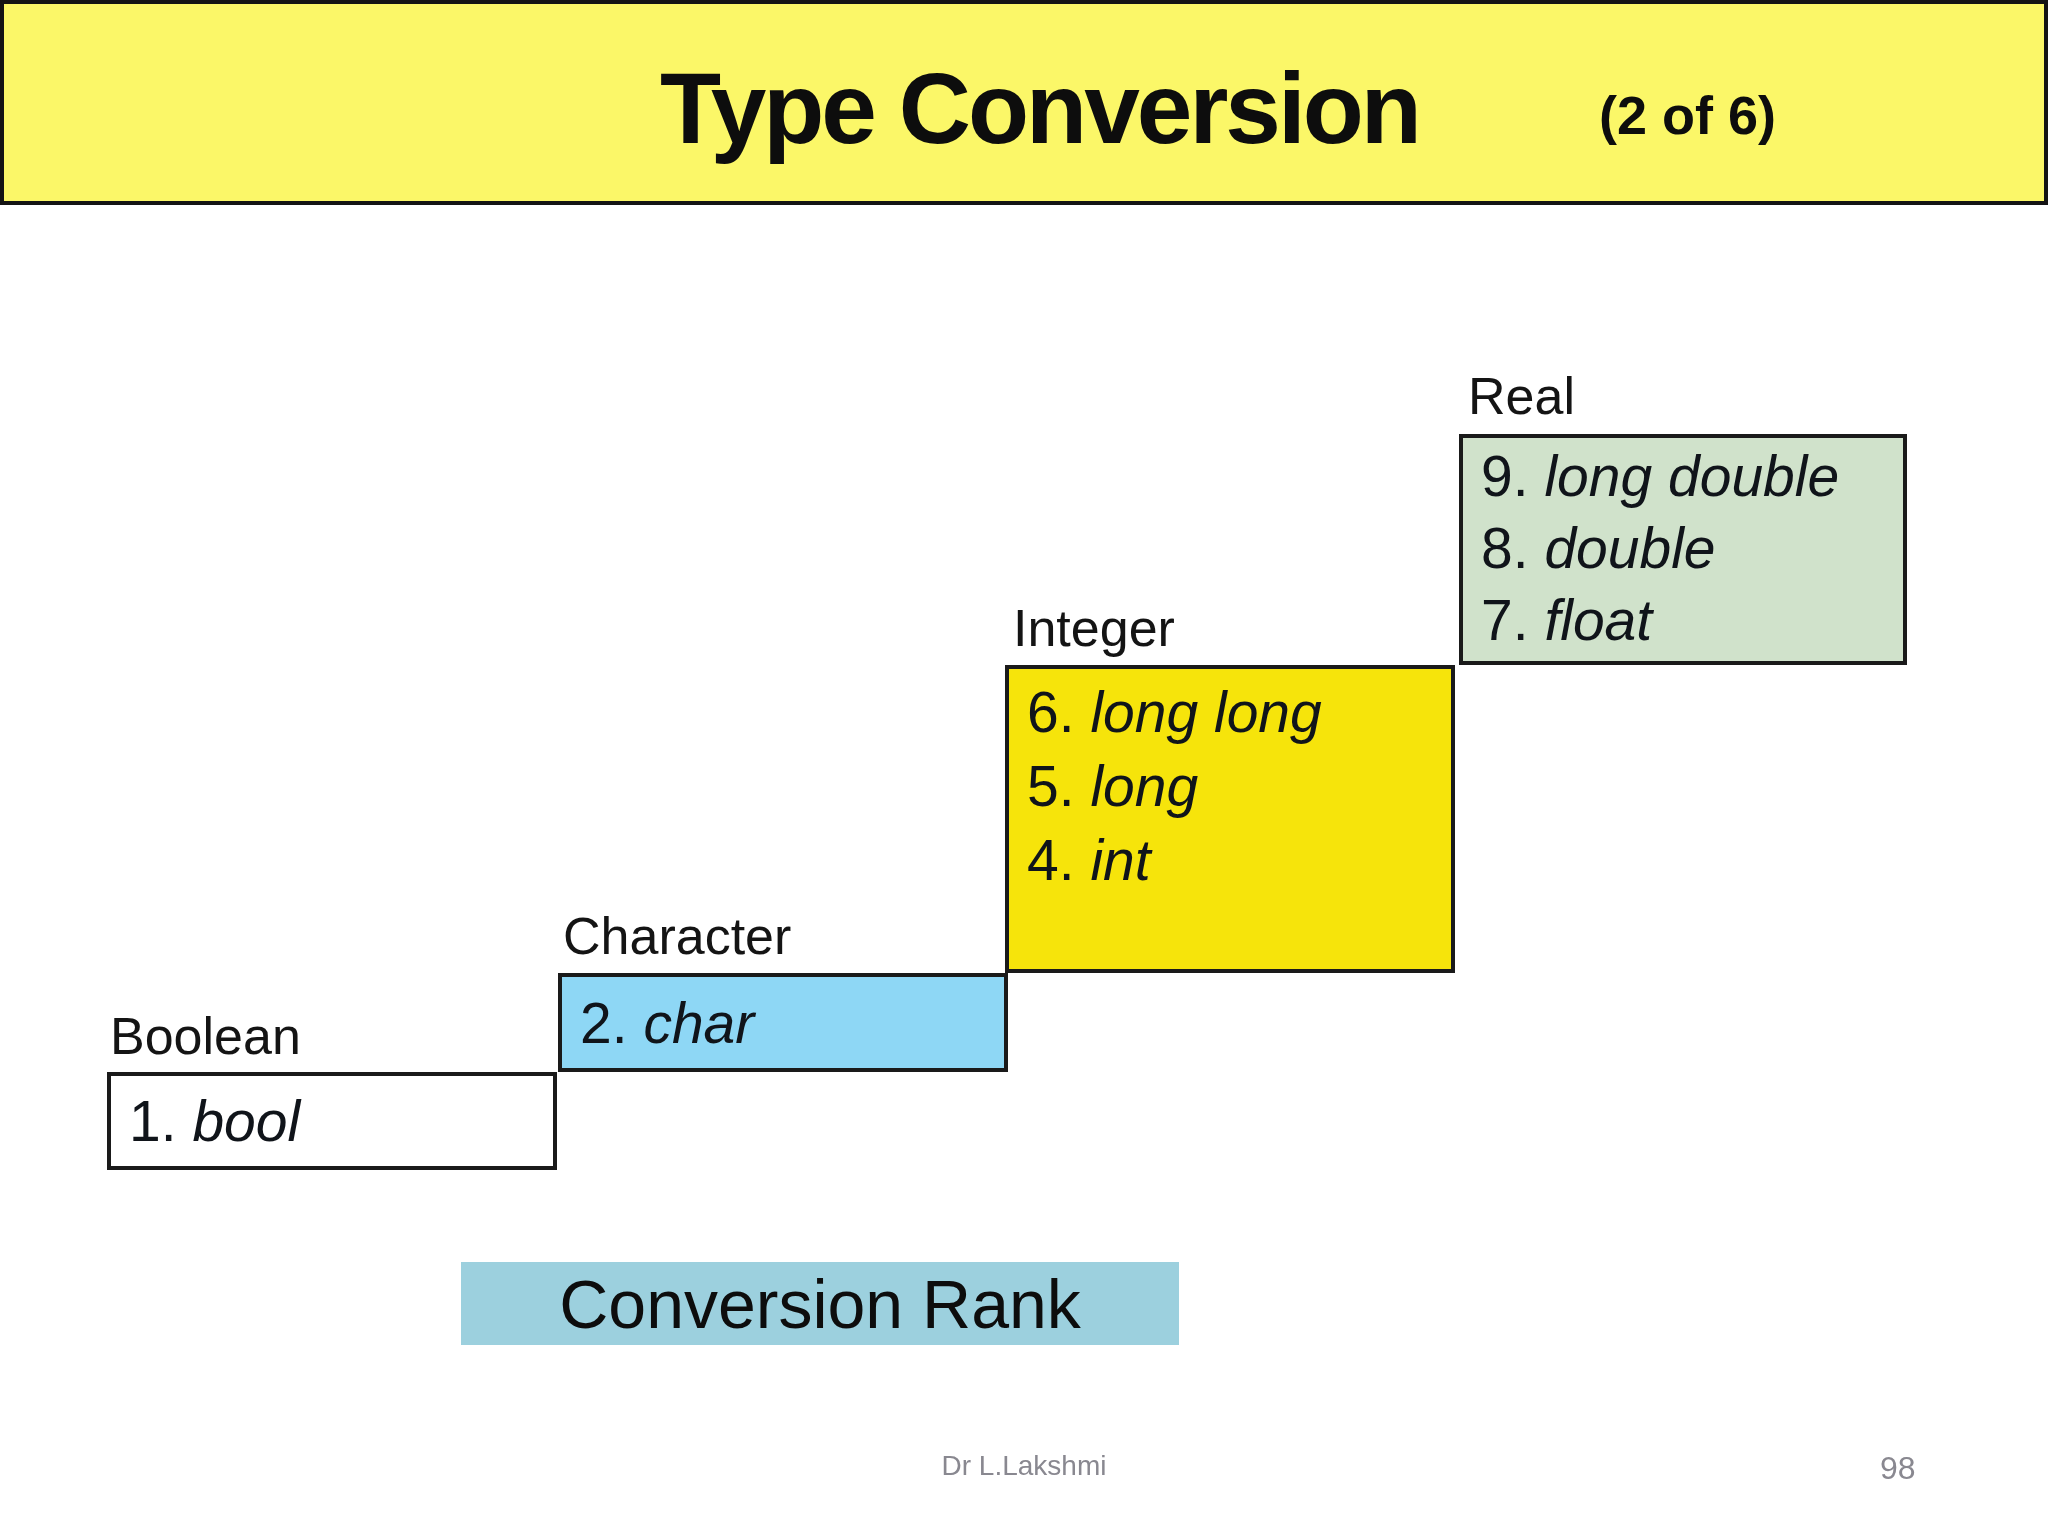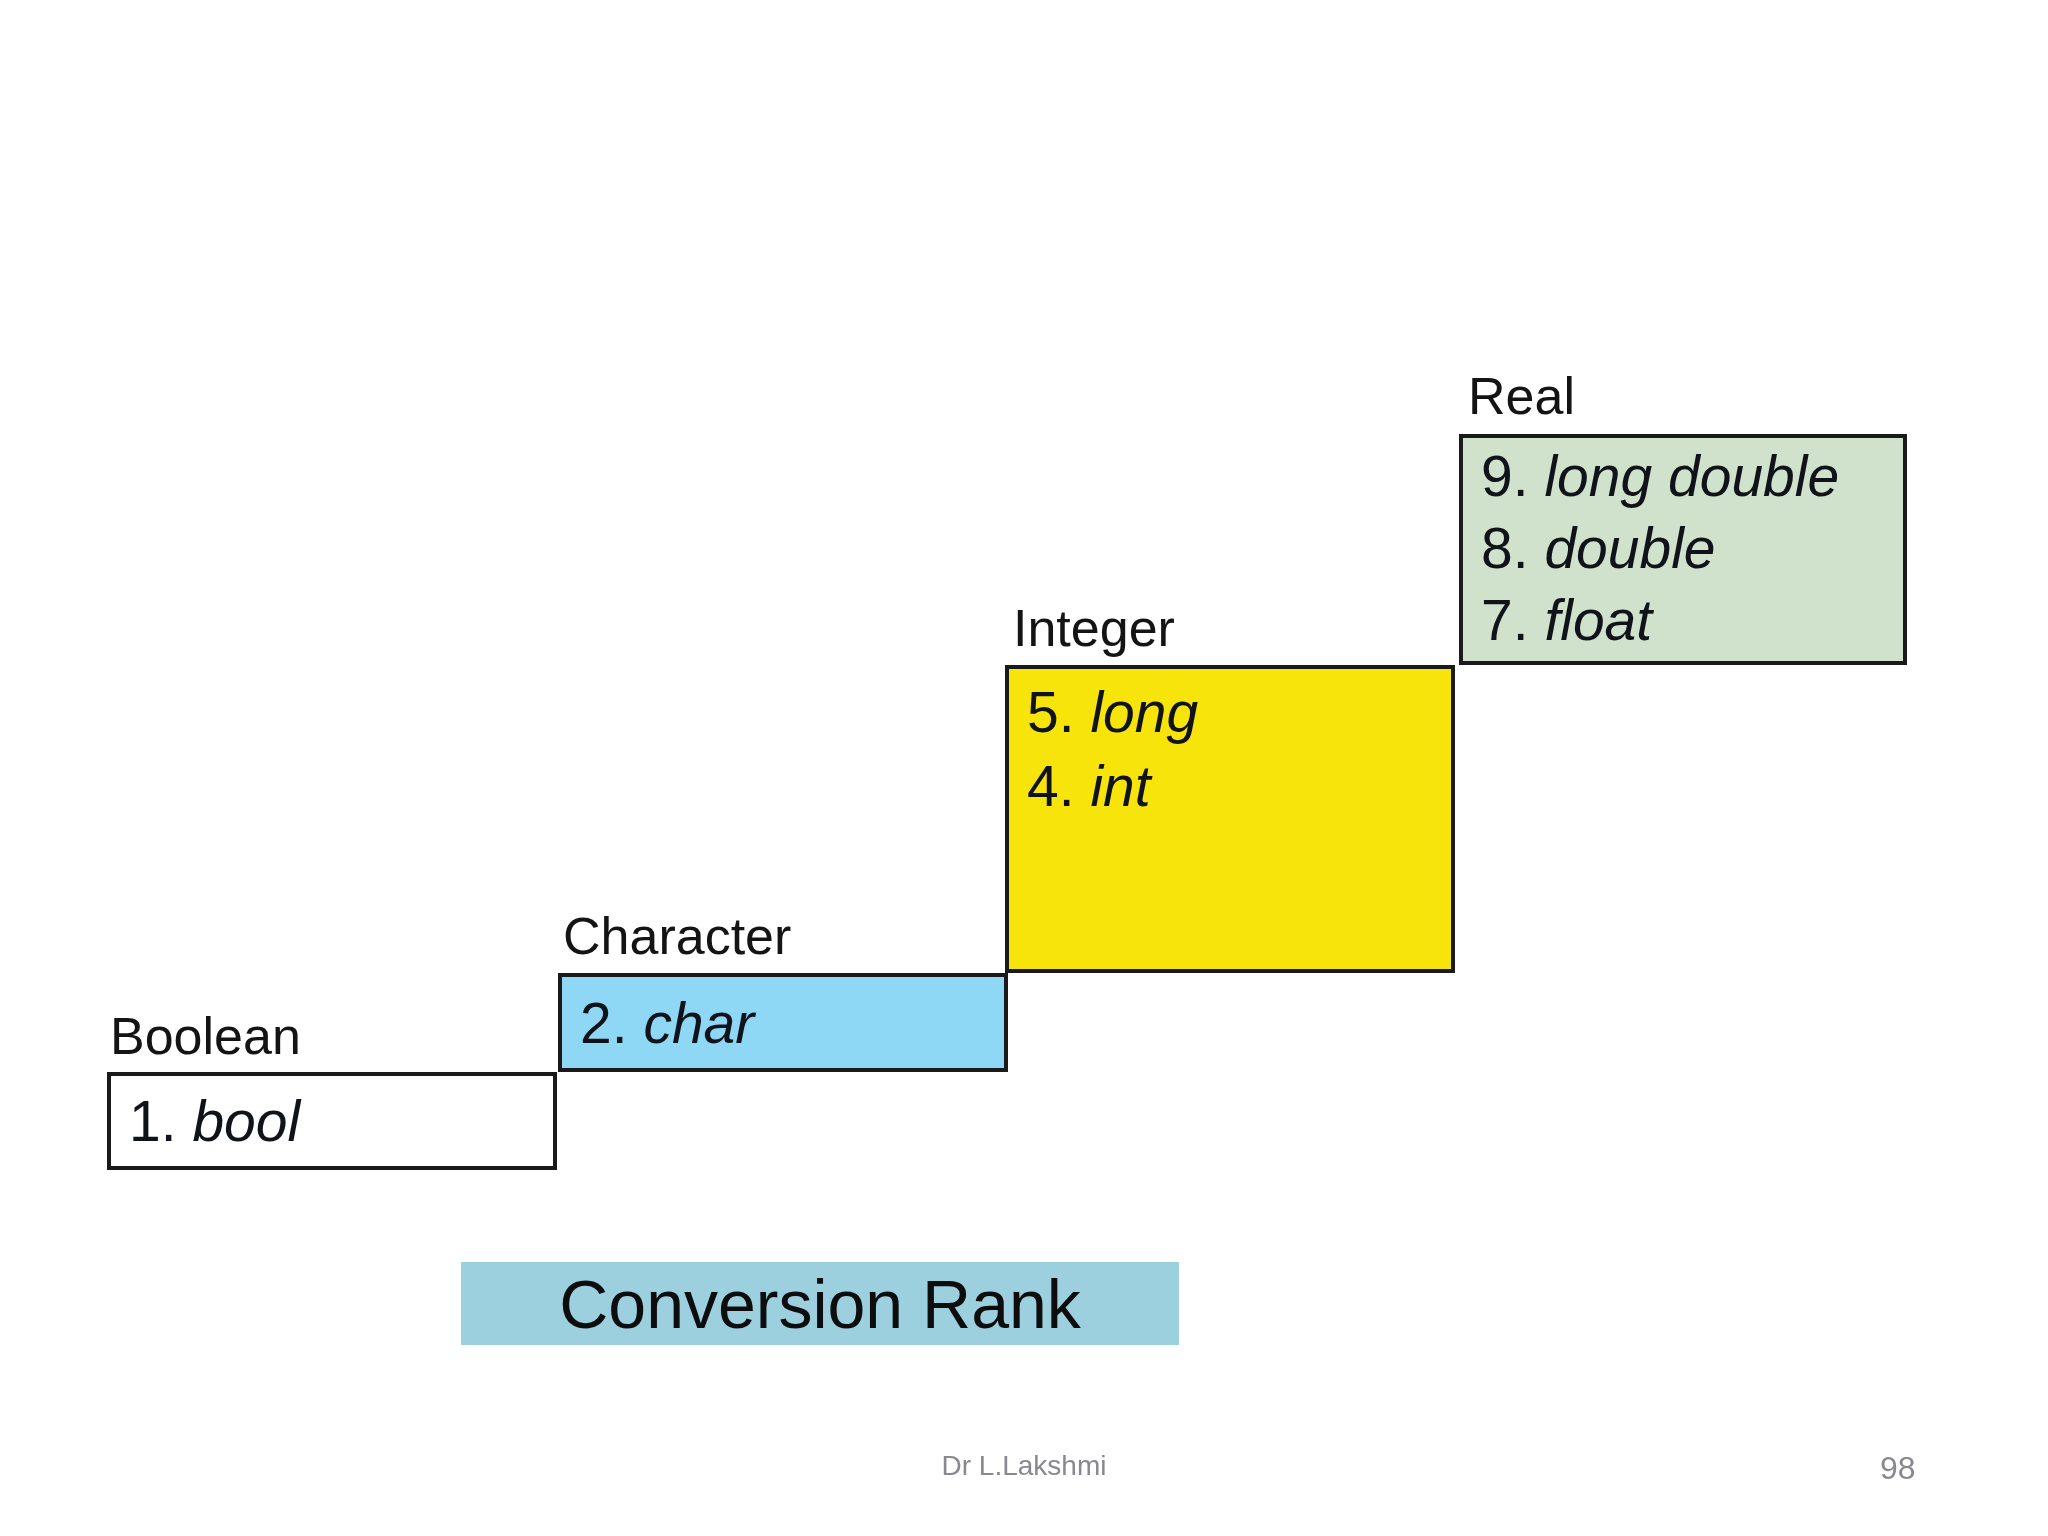--- a/index.html
+++ b/index.html
@@ -69,20 +69,24 @@
   .footer-page{
     position:absolute;left:1880px;top:1450px;width:60px;
     text-align:left;font-size:32px;color:#898890;
   }
 </style>
 </head>
 <body>
 
 <div class="slide">
 
+  <header class="banner">
+    <h1 class="title">Type Conversion</h1>
+    <span class="subtitle">(2 of 6)</span>
+  </header>
 
   <main>
 
     <div>
       <div class="step-label label-boolean">Boolean</div>
       <div class="step-box box-boolean centered">
         <ul class="items">
             <li><span class="num">1. </span><span class="tname">bool</span></li>
           </ul>
       </div>
@@ -94,20 +98,21 @@
         <ul class="items">
             <li><span class="num">2. </span><span class="tname">char</span></li>
           </ul>
       </div>
     </div>
 
     <div>
       <div class="step-label label-integer">Integer</div>
       <div class="step-box box-integer">
         <ul class="items">
+            <li><span class="num">6. </span><span class="tname">long long</span></li>
             <li><span class="num">5. </span><span class="tname">long</span></li>
             <li><span class="num">4. </span><span class="tname">int</span></li>
           </ul>
       </div>
     </div>
 
     <div>
       <div class="step-label label-real">Real</div>
       <div class="step-box box-real">
         <ul class="items">

